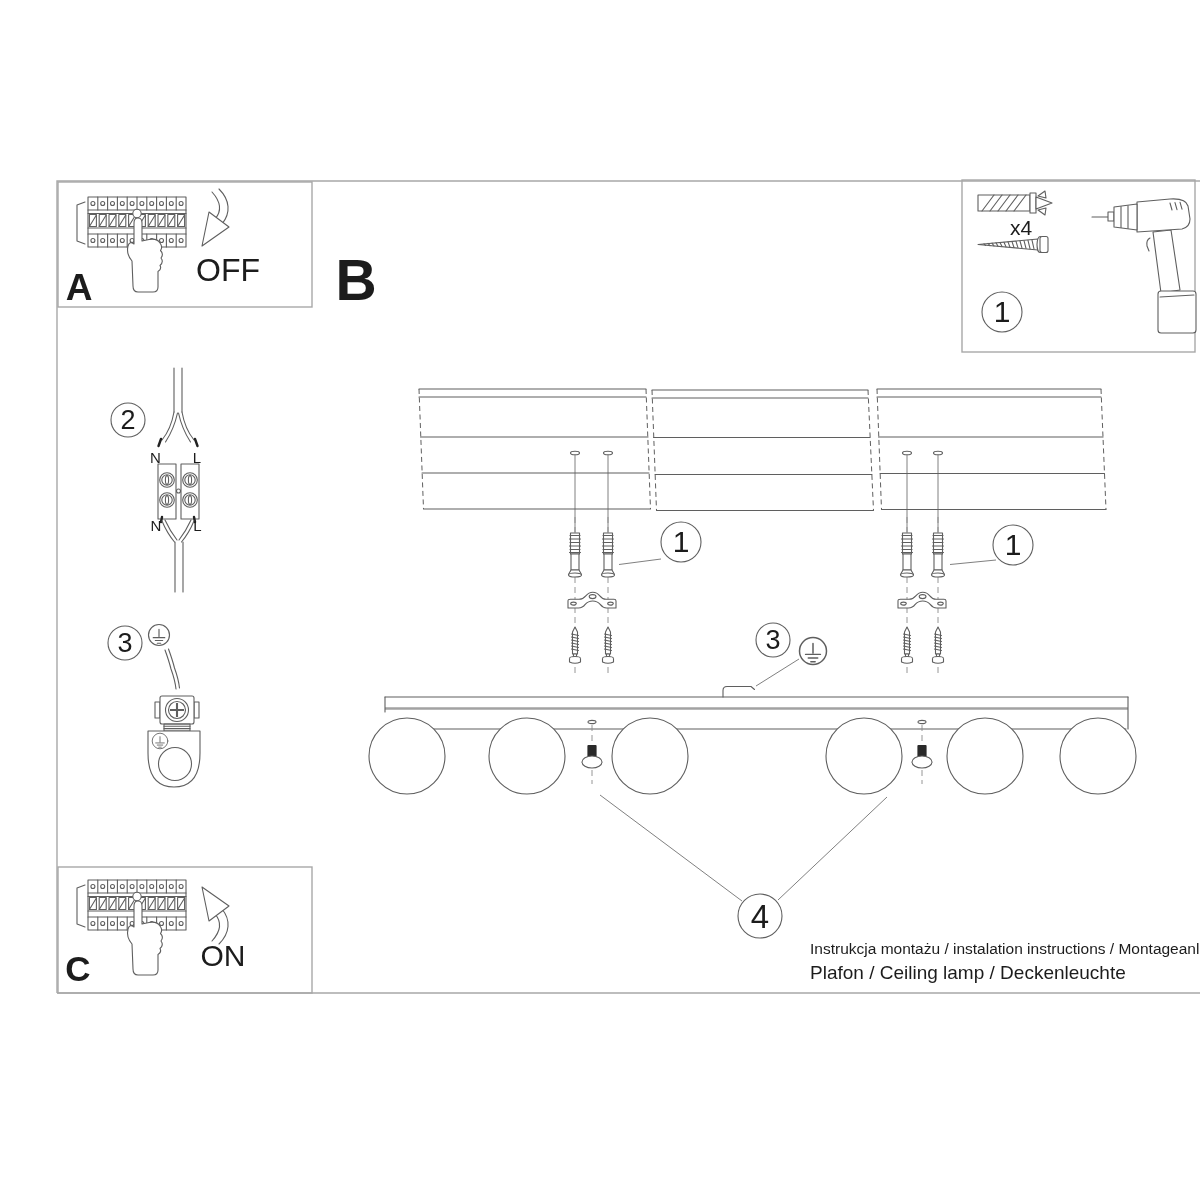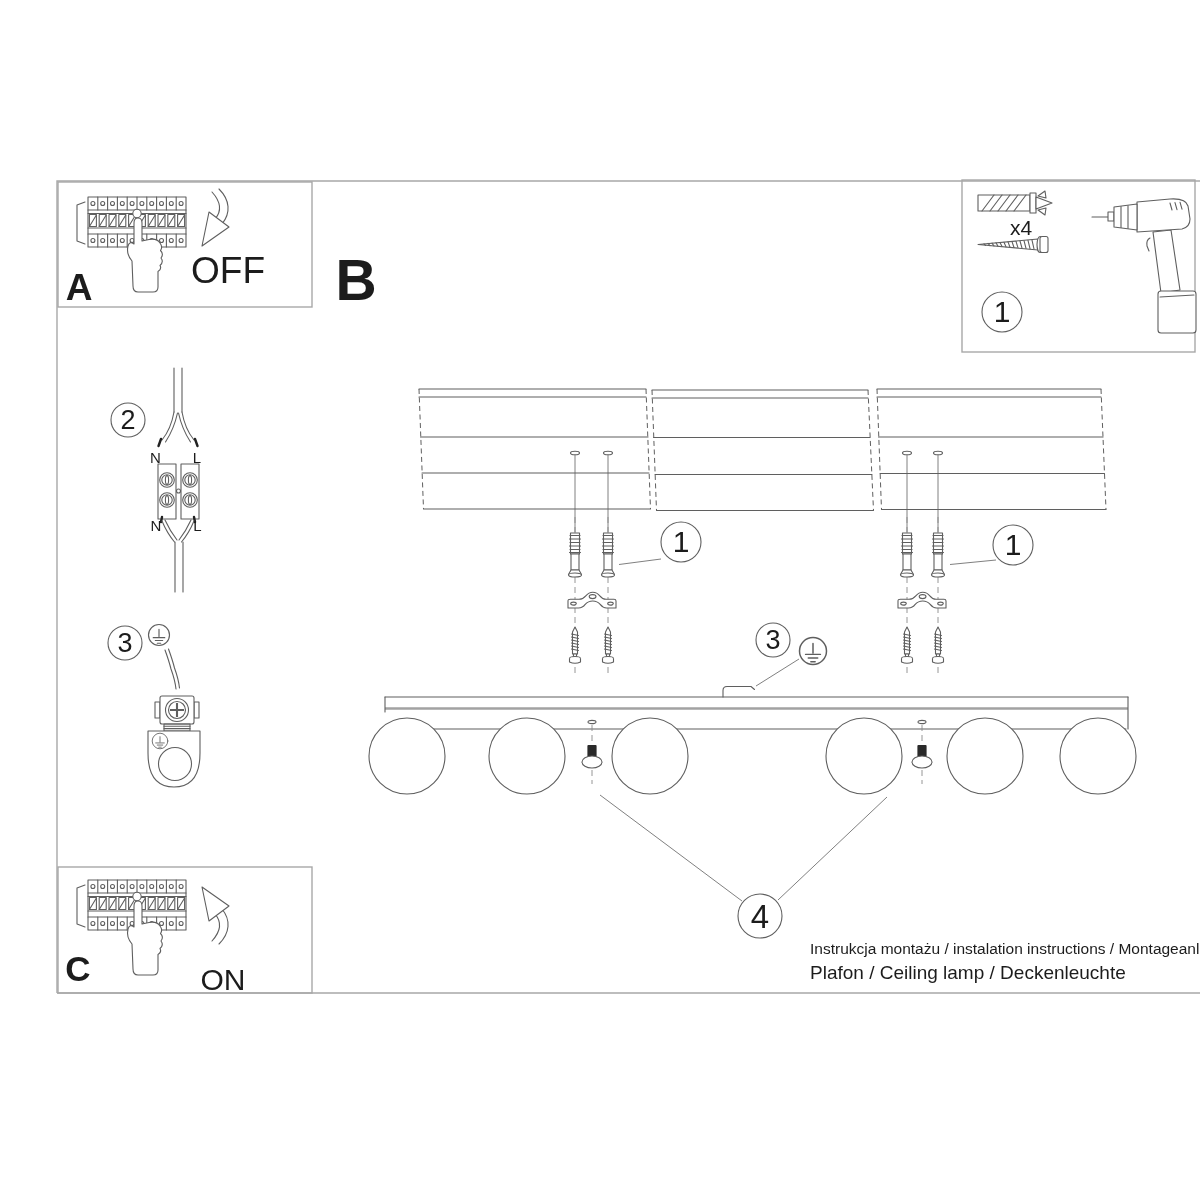--- a/index.html
+++ b/index.html
@@ -249,24 +249,24 @@
       <circle class="sf" cx="985" cy="756" r="38"></circle>
       <circle class="sf" cx="1098" cy="756" r="38"></circle>
     </g>
     <use href="#capScrew" transform="translate(592,722)"></use>
     <use href="#capScrew" transform="translate(922,722)"></use>
     <circle class="sf" cx="760" cy="916" r="22"></circle>
   </g>
 </svg>
 
 <div class="t big" style="left:79px;top:287px;font-size:37px;">A</div>
-<div class="t" style="left:228px;top:270px;font-size:37px;">OFF</div>
+<div class="t" style="left:228px;top:270px;font-size:32px;">OFF</div>
 <div class="t big" style="left:356px;top:280px;font-size:57px;">B</div>
 <div class="t big" style="left:78px;top:968px;font-size:35px;">C</div>
-<div class="t" style="left:223px;top:956px;font-size:30px;margin-top:24px;">ON</div>
+<div class="t" style="left:223px;top:956px;font-size:30px;">ON</div>
 
 <div class="t" style="left:1021px;top:227px;font-size:21px;">x4</div>
 <div class="t" style="left:1002px;top:312px;font-size:30px;">1</div>
 <div class="t" style="left:681px;top:542px;font-size:30px;">1</div>
 <div class="t" style="left:1013px;top:545px;font-size:30px;">1</div>
 <div class="t" style="left:128px;top:420px;font-size:27px;">2</div>
 <div class="t" style="left:125px;top:643px;font-size:27px;">3</div>
 <div class="t" style="left:773px;top:640px;font-size:27px;">3</div>
 <div class="t" style="left:760px;top:916px;font-size:33px;">4</div>
 

